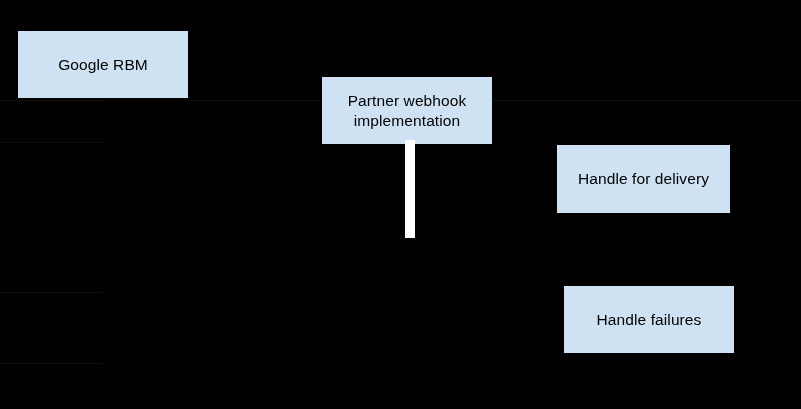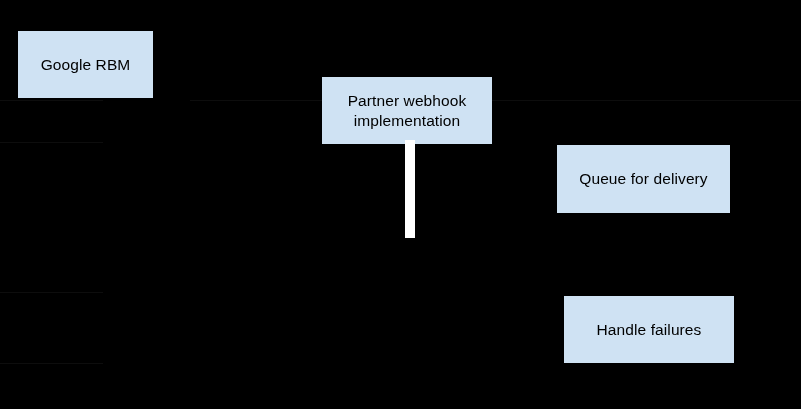--- a/index.html
+++ b/index.html
@@ -26,24 +26,24 @@
     align-items: center;
     justify-content: center;
     text-align: center;
     font-size: 15.5px;
     line-height: 1.28;
     letter-spacing: 0.1px;
     padding: 2px 6px;
     white-space: pre-line;
   }
   
-  .node-google-rbm      { left: 18px;  top: 31px;  width: 135px; height: 67px; }
+  .node-google-rbm      { left: 18px;  top: 31px;  width: 170px; height: 67px; }
   .node-partner-webhook { left: 322px; top: 31px;  width: 170px; height: 67px; margin-top: 46px; }
   .node-queue           { left: 557px; top: 145px; width: 173px; height: 68px; }
-  .node-handle-failures { left: 564px; top: 296px; width: 170px; height: 67px; }
+  .node-handle-failures { left: 564px; top: 286px; width: 170px; height: 67px; }
 
   
   .lifeline-bar {
     position: absolute;
     left: 405px;
     top: 140px;
     width: 10px;
     height: 98px;
     background: #ffffff;
   }
@@ -71,17 +71,17 @@
   <div class="faint-rule rule-d"></div>
   <div class="faint-rule rule-e"></div>
 
   <div class="node node-google-rbm">Google RBM</div>
 
   <div class="node node-partner-webhook">Partner webhook
 implementation</div>
 
   <div class="lifeline-bar"></div>
 
-  <div class="node node-queue">Queue for delivery</div>
+  <div class="node node-queue">Handle for delivery</div>
 
   <div class="node node-handle-failures">Handle failures</div>
 
 </div>
 
 </body></html>

